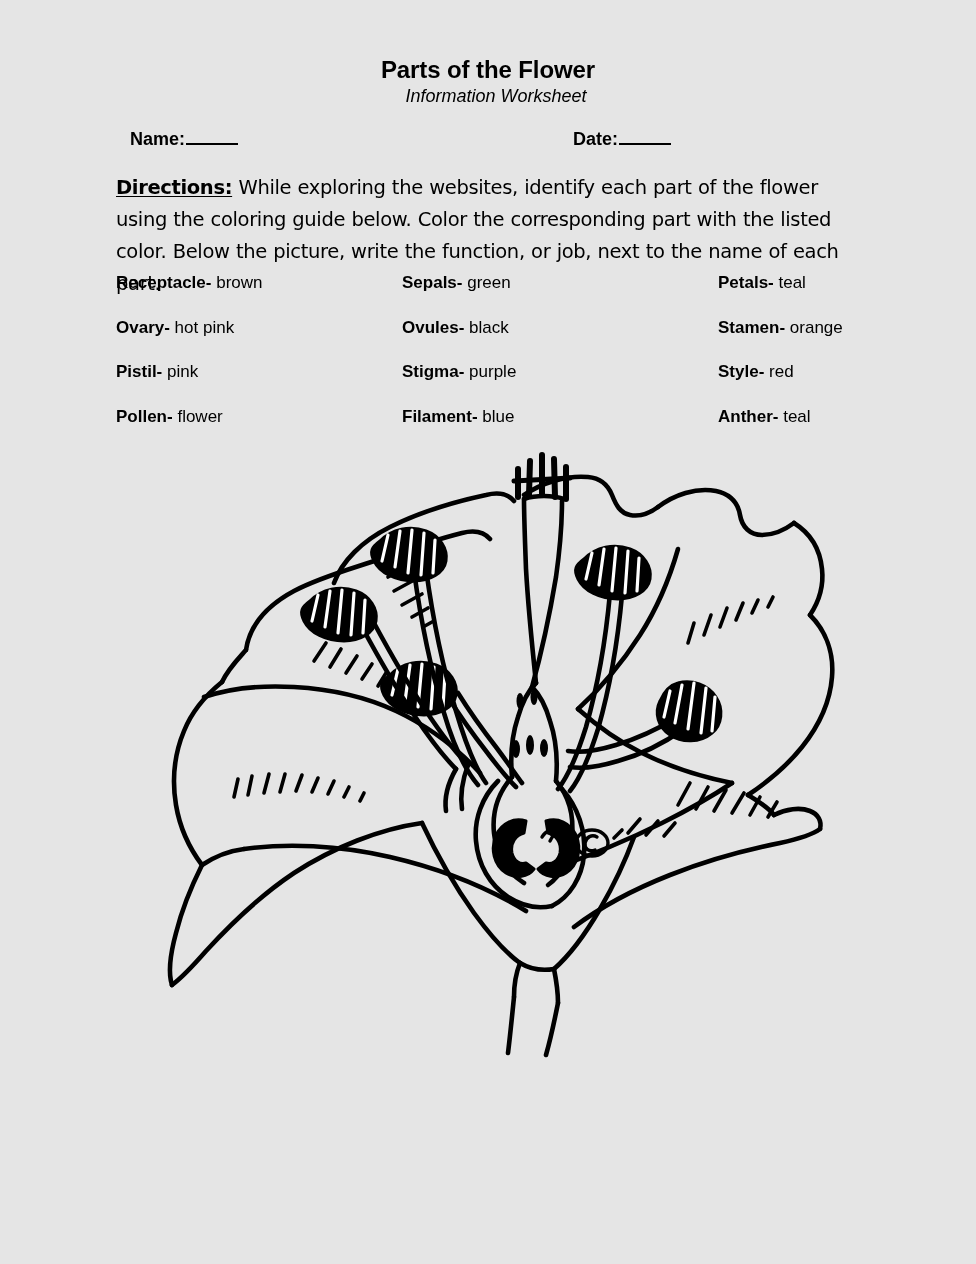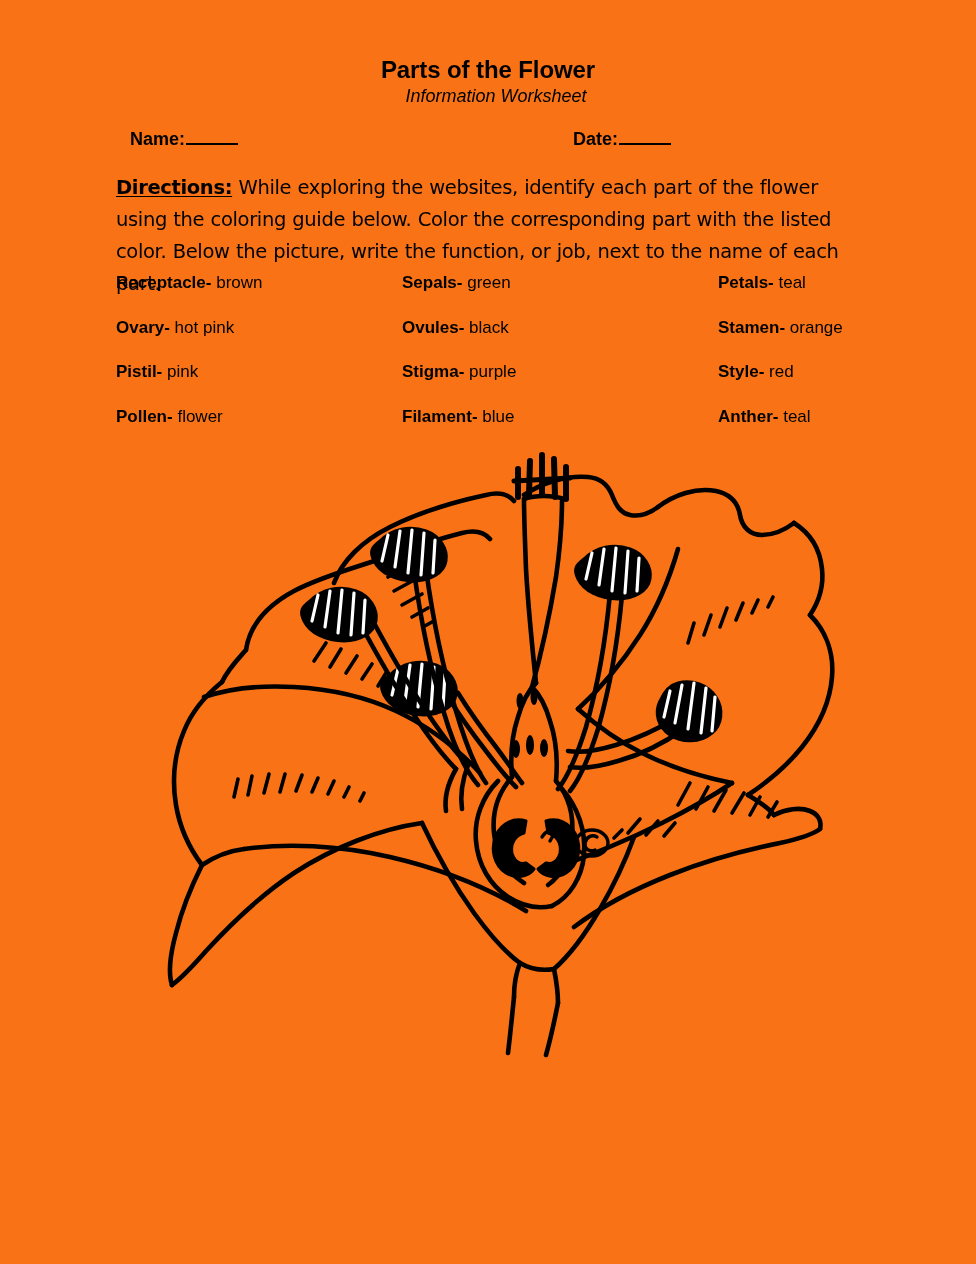--- a/index.html
+++ b/index.html
@@ -13,21 +13,21 @@
     position: relative;
     overflow: hidden;
     font-family: "Liberation Sans", sans-serif;
     color: #000000;
     -webkit-font-smoothing: antialiased;
   }
 
   .page {
     position: absolute;
     inset: 0;
-    background: #f97316;
+    background: #e5e5e5;
   }
 
   
   .title {
     position: absolute;
     left: 0;
     top: 56px;
     width: 976px;
     text-align: center;
     font-size: 24px;

